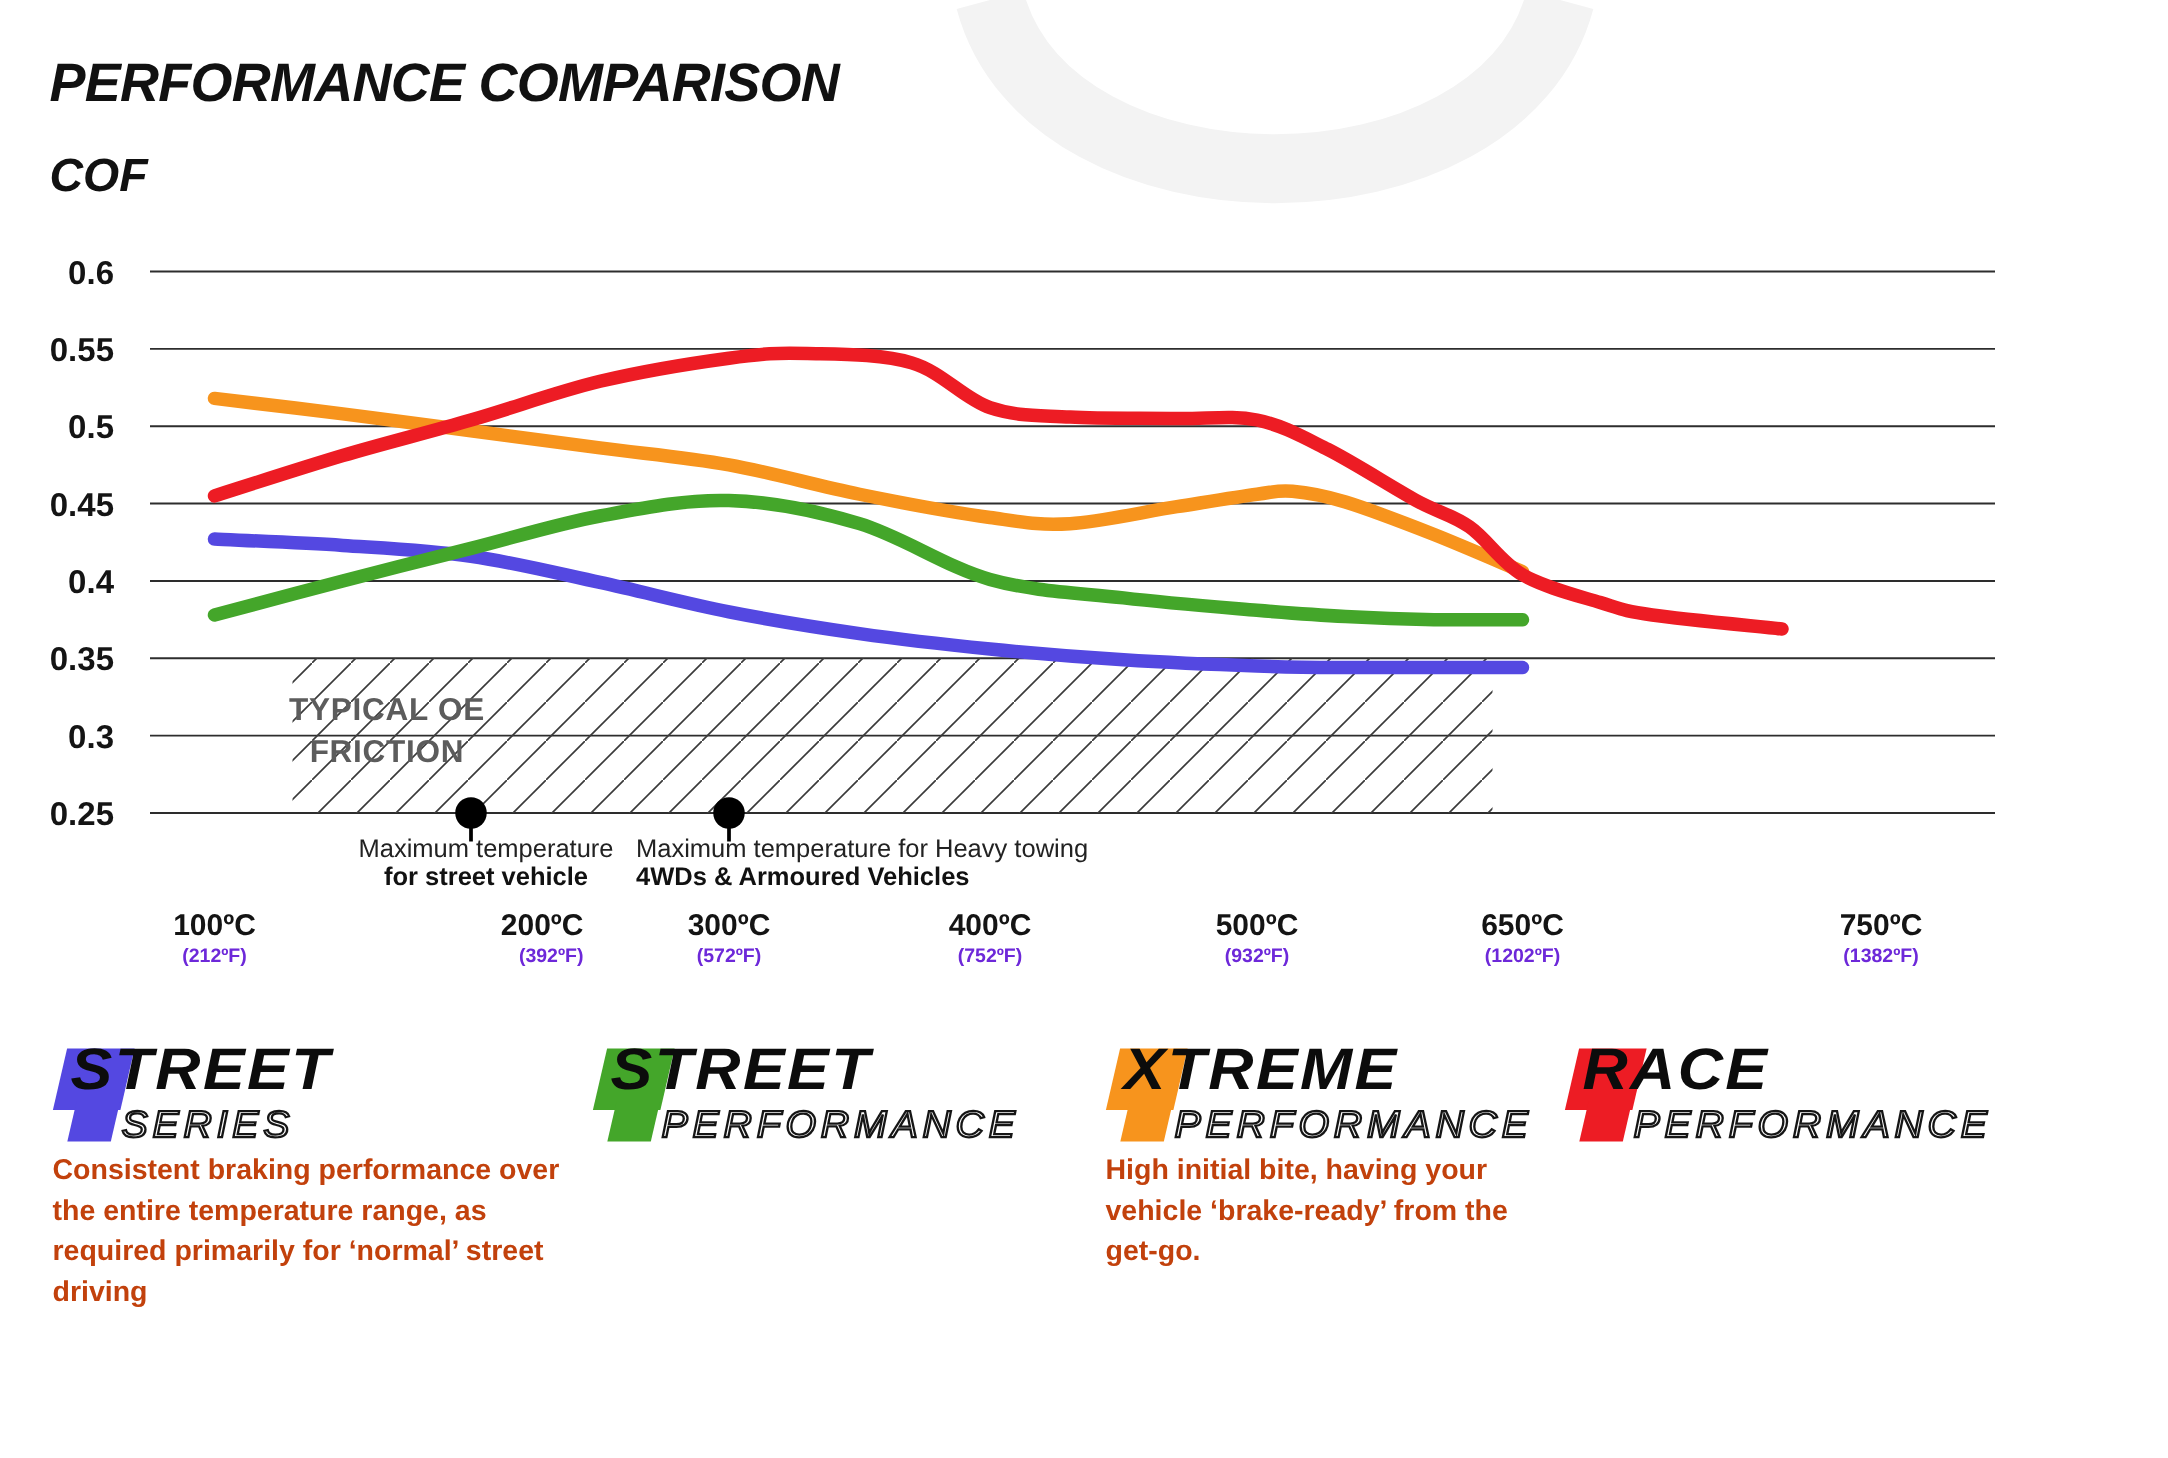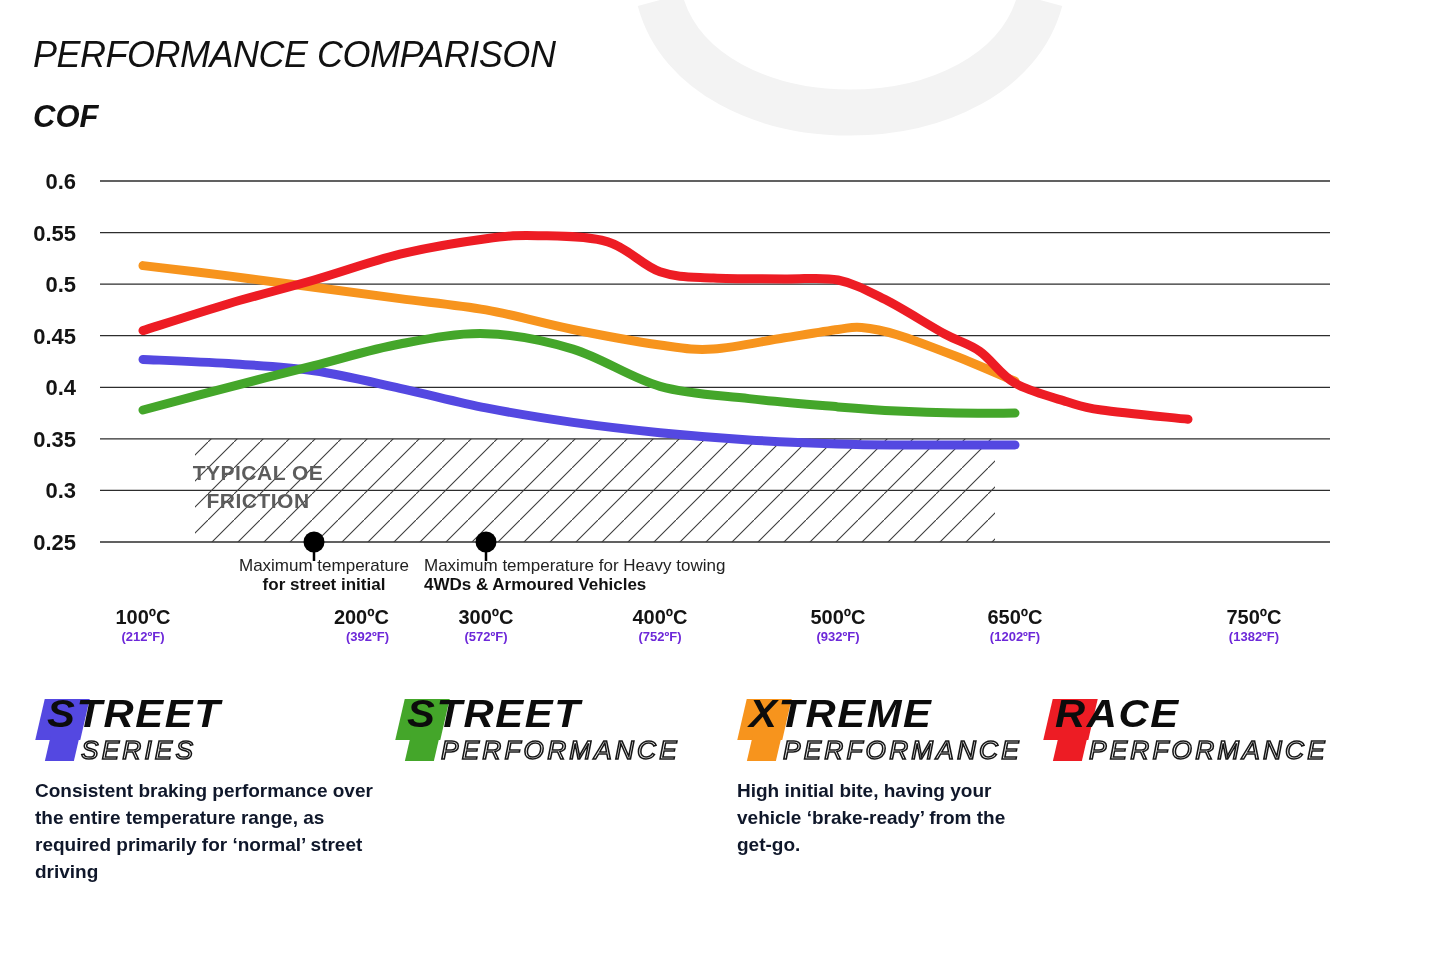--- a/index.html
+++ b/index.html
@@ -1,37 +1,37 @@
 <!DOCTYPE html>
 <html><head>
 <meta charset="utf-8">
 <style>
   html,body{margin:0;padding:0;background:#fff}
   body{font-family:"Liberation Sans",sans-serif;color:#111}
   .page{position:relative;width:1445px;height:972px;overflow:hidden;background:#fff}
-  .title{position:absolute;left:33px;top:34px;font-size:36px;font-weight:normal;font-style:italic;letter-spacing:-.5px;white-space:nowrap}
+  .title{position:absolute;left:33px;top:34px;font-size:36px;font-weight:bold;font-style:italic;letter-spacing:-.5px;white-space:nowrap}
   .cof{position:absolute;left:33px;top:99px;font-size:31px;font-weight:bold;font-style:italic}
   #chart{position:absolute;left:0;top:0}
   .ytick{font:bold 22px "Liberation Sans",sans-serif;fill:#141414}
   .bandlabel{font:bold 21px "Liberation Sans",sans-serif;fill:#5c5c5c;letter-spacing:.5px}
   .xlab{position:absolute;width:150px;text-align:center;top:606px}
   .xt-main{font-size:20px;font-weight:bold;color:#141414}
   .xt-sub{font-size:13px;font-weight:bold;margin-top:0;color:#6d28d9}
   .ann{position:absolute;top:556px;font-size:17px;line-height:19px;color:#222}
   .ann .l2{font-weight:bold;color:#111}
   .product{position:absolute;top:698px}
   .logo{position:relative;height:66px}
   .badge-top{position:absolute;left:5px;top:1px;width:45px;height:41px;transform:skewX(-13deg)}
   .badge-tail{position:absolute;left:13px;top:36px;width:29px;height:27px;transform:skewX(-13deg)}
   .word1{position:absolute;left:12px;top:-6px;font-size:39px;font-weight:bold;font-style:italic;letter-spacing:1.5px;transform:scaleX(1.07);transform-origin:left top;white-space:nowrap;color:#0c0c0c}
   .word2{position:absolute;left:46px;top:38px;font-size:25px;font-style:italic;letter-spacing:3px;transform:scaleX(1.05);transform-origin:left top;white-space:nowrap;color:#444}
   @supports ((-webkit-text-stroke:1px black)){
     .word2{color:#fff;-webkit-text-stroke:1.5px #151515}
   }
-  .desc{margin:13px 0 0;font-size:19px;font-weight:bold;line-height:27px;color:#0f172a}
+  .desc{margin:3px 0 0;font-size:19px;font-weight:bold;line-height:27px;color:#c2410c}
 </style>
 </head>
 <body>
 
 <div class="page">
 
   <div class="title">PERFORMANCE COMPARISON</div>
   <div class="cof">COF</div>
 
   <svg id="chart" width="1445" height="700" viewBox="0 0 1445 700">
@@ -96,21 +96,21 @@
         <div class="xt-sub">(1202ºF)</div>
       </div>
       <div class="xlab" style="left: 1179px;">
         <div class="xt-main">750ºC</div>
         <div class="xt-sub">(1382ºF)</div>
       </div>
     </div>
   <div id="annotations">
       <div class="ann" style="left: 164px; width: 320px; text-align: center;">
         <div class="l1">Maximum temperature</div>
-        <div class="l2">for street initial</div>
+        <div class="l2">for street vehicle</div>
       </div>
       <div class="ann" style="left: 424px; width: 340px;">
         <div class="l1">Maximum temperature for Heavy towing</div>
         <div class="l2">4WDs &amp; Armoured Vehicles</div>
       </div>
     </div>
 
   <section>
 
     <div class="product" style="left:35px;width:345px">

